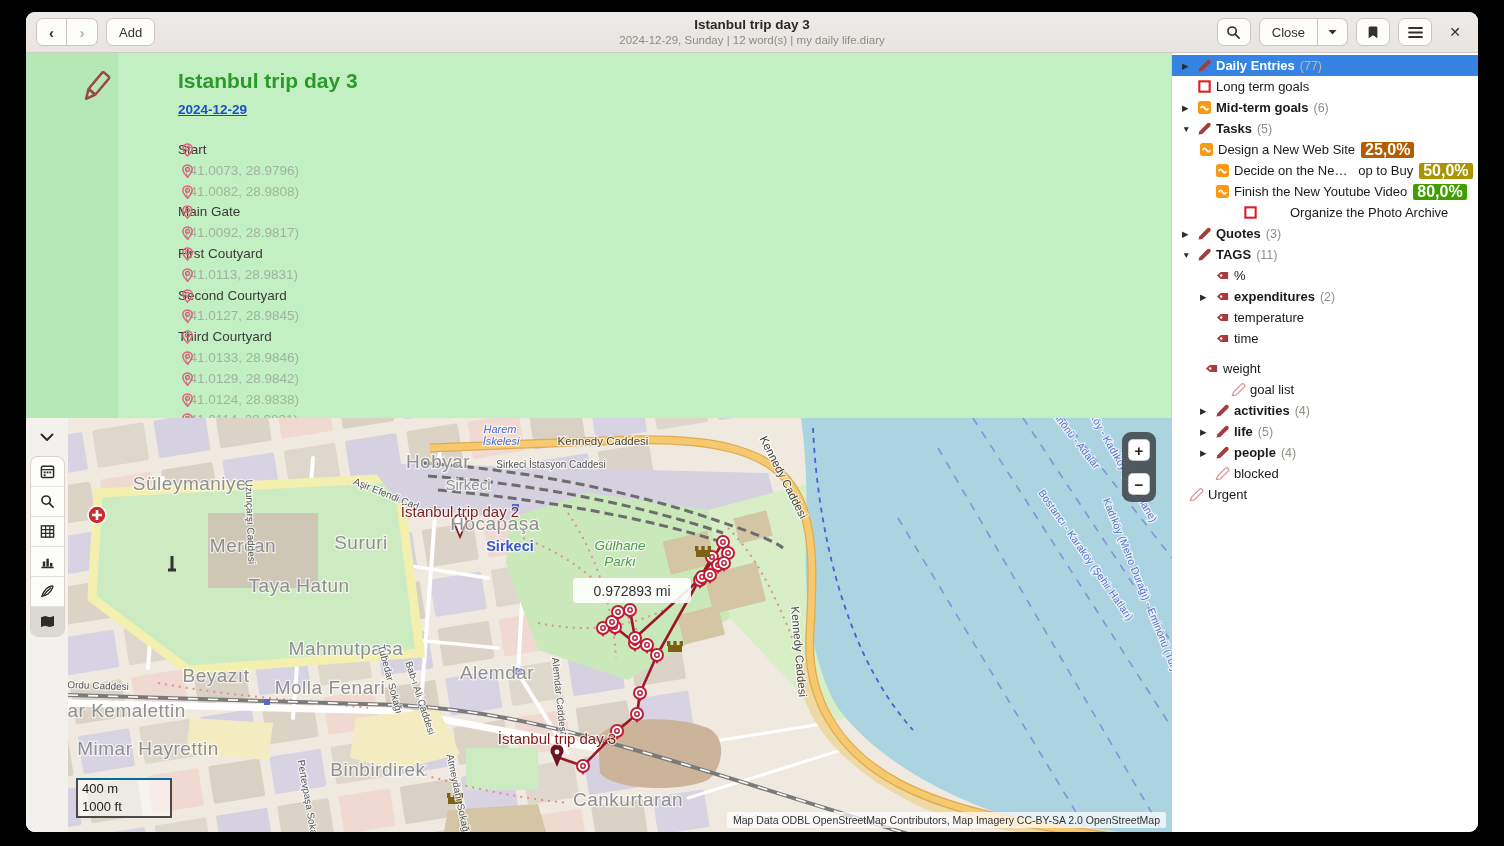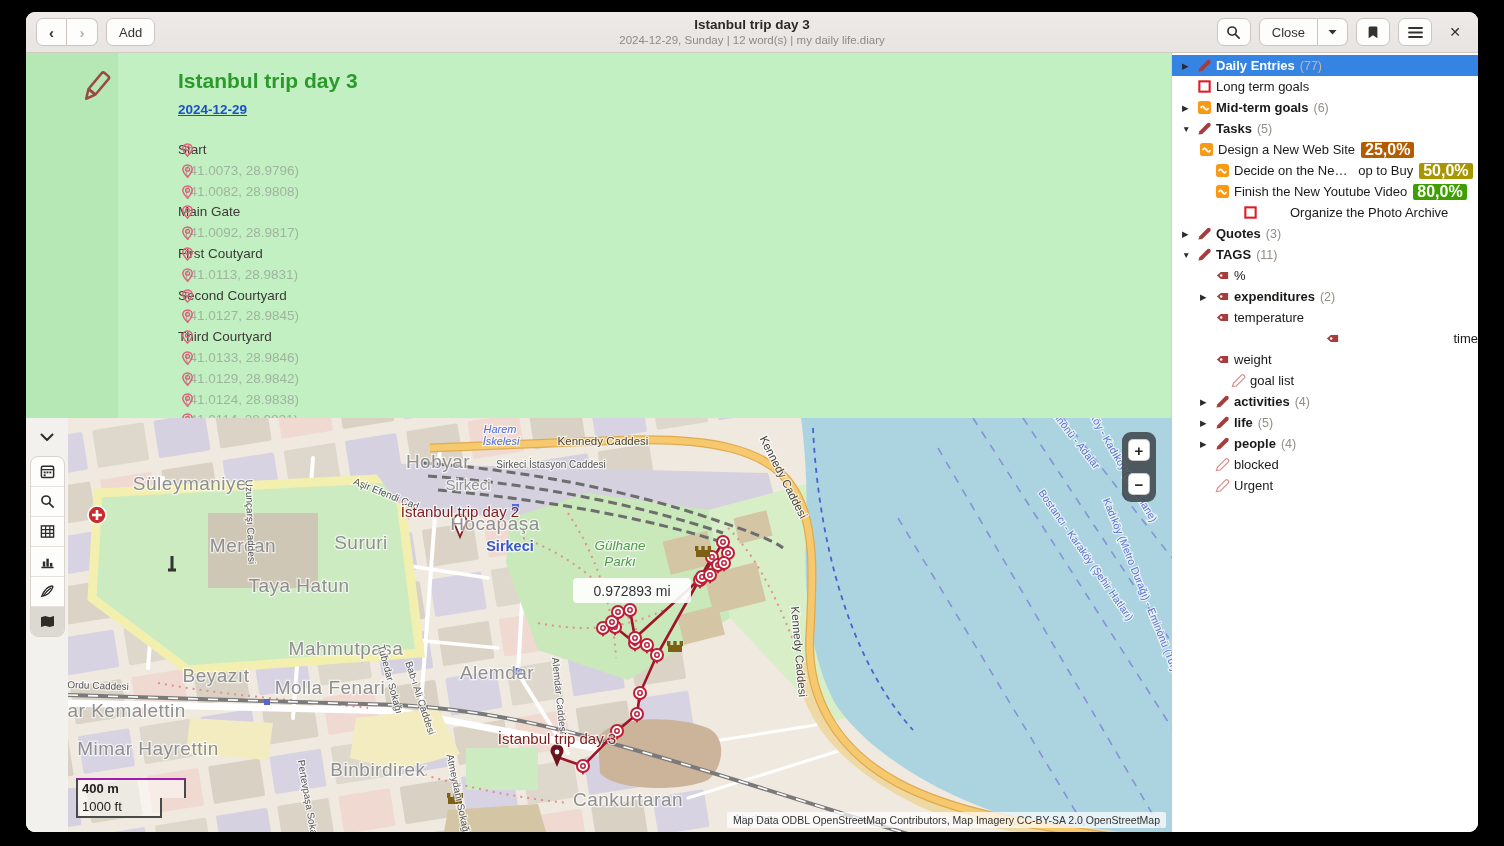--- a/index.html
+++ b/index.html
@@ -57,22 +57,22 @@
   #mapwrap{position:relative;width:1104px;height:414px;overflow:hidden;flex:none;}
   #mapsvg{position:absolute;left:0;top:0;}
   
   #zoomctl{position:absolute;right:16px;top:14px;width:34px;height:70px;background:#3c4347d9;
     border-radius:9px;display:flex;flex-direction:column;align-items:center;justify-content:space-between;
     padding:7px 0;box-sizing:border-box;}
   .zbtn{width:22px;height:22px;background:#fff;border-radius:5px;color:#222;font-size:15px;
     font-weight:bold;display:flex;align-items:center;justify-content:center;border:1px solid #00000033;box-sizing:border-box;}
   #scalebox{position:absolute;left:8px;bottom:14px;font-size:13px;color:#222;}
   .sbar{background:#ffffff80;border:2px solid #4a4a4a;border-top:none;padding:1px 4px 2px 4px;box-sizing:border-box;}
-  .sbar.m{width:110px;border-bottom:none;border-top:2px solid #a21caf;font-weight:bold;}
-  .sbar.ft{width:86px;}
+  .sbar.m{width:96px;border-bottom:none;border-top:2px solid #0369a1;}
+  .sbar.ft{width:96px;}
   #attrib{position:absolute;right:6px;bottom:4px;background:#ffffffb8;color:#333;
     font-size:10.5px;padding:2px 6px;border-radius:2px;}
   
   #sidebar{flex:1;background:#ffffff;overflow:hidden;padding-top:2px;}
   .trow{height:21px;display:flex;align-items:center;font-size:13px;color:#1c1a18;white-space:pre;}
   .trow .exp{width:15px;flex:none;font-size:8.5px;color:#2b2b2b;text-align:left;padding-left:2px;}
   .trow .ticon{width:19px;flex:none;display:flex;align-items:center;}
   .trow .tlabel{white-space:pre;}
   .trow.bold .tlabel{font-weight:bold;}
   .trow .tcount{color:#938e88;font-size:12.5px;margin-left:5px;}
@@ -711,41 +711,41 @@
               <circle cx="6.6" cy="8" r="1.3" fill="#fff"></circle>
             </svg></span><span class="tlabel">%</span></div>
         <div class="trow bold" style="padding-left: 26px;"><span class="exp">▶</span><span class="ticon"><svg width="15" height="15" viewBox="0 0 16 16">
               <path d="M2 8 L6.2 4.2 H14 V11.8 H6.2 Z" fill="#a63d3d"></path>
               <circle cx="6.6" cy="8" r="1.3" fill="#fff"></circle>
             </svg></span><span class="tlabel">expenditures</span><span class="tcount">(2)</span></div>
         <div class="trow" style="padding-left: 26px;"><span class="exp"></span><span class="ticon"><svg width="15" height="15" viewBox="0 0 16 16">
               <path d="M2 8 L6.2 4.2 H14 V11.8 H6.2 Z" fill="#a63d3d"></path>
               <circle cx="6.6" cy="8" r="1.3" fill="#fff"></circle>
             </svg></span><span class="tlabel">temperature</span></div>
-        <div class="trow" style="padding-left: 26px; justify-content: space-between;"><span class="exp"></span><span class="ticon"><svg width="15" height="15" viewBox="0 0 16 16">
+        <div class="trow" style="padding-left: 26px;"><span class="exp"></span><span class="ticon"><svg width="15" height="15" viewBox="0 0 16 16">
               <path d="M2 8 L6.2 4.2 H14 V11.8 H6.2 Z" fill="#a63d3d"></path>
               <circle cx="6.6" cy="8" r="1.3" fill="#fff"></circle>
             </svg></span><span class="tlabel">time</span></div>
-        <div class="trow" style="padding-left: 26px;"><span class="exp"></span><span class="ticon"><svg width="15" height="15" viewBox="0 0 16 16">
+        <div class="trow" style="padding-left: 15px; margin-top: 9px;"><span class="exp"></span><span class="ticon"><svg width="15" height="15" viewBox="0 0 16 16">
               <path d="M2 8 L6.2 4.2 H14 V11.8 H6.2 Z" fill="#a63d3d"></path>
               <circle cx="6.6" cy="8" r="1.3" fill="#fff"></circle>
             </svg></span><span class="tlabel">weight</span></div>
         <div class="trow" style="padding-left: 42px;"><span class="exp"></span><span class="ticon"><svg width="15" height="15" viewBox="0 0 16 16">
               <path d="M1.5 14.5 l1.1-3.6 L11 2.5 c.8-.8 2.2-.8 3 0 .8.8.8 2.2 0 3 L5.6 13.9 Z" fill="none" stroke="#d98f8f" stroke-width="1.3"></path>
             </svg></span><span class="tlabel">goal list</span></div>
         <div class="trow bold" style="padding-left: 26px;"><span class="exp">▶</span><span class="ticon"><svg width="15" height="15" viewBox="0 0 16 16">
               <path d="M1.5 14.5 l1.1-3.6 L11 2.5 c.8-.8 2.2-.8 3 0 .8.8.8 2.2 0 3 L5.6 13.9 Z" fill="#a63d3d"></path>
             </svg></span><span class="tlabel">activities</span><span class="tcount">(4)</span></div>
         <div class="trow bold" style="padding-left: 26px;"><span class="exp">▶</span><span class="ticon"><svg width="15" height="15" viewBox="0 0 16 16">
               <path d="M1.5 14.5 l1.1-3.6 L11 2.5 c.8-.8 2.2-.8 3 0 .8.8.8 2.2 0 3 L5.6 13.9 Z" fill="#a63d3d"></path>
             </svg></span><span class="tlabel">life</span><span class="tcount">(5)</span></div>
         <div class="trow bold" style="padding-left: 26px;"><span class="exp">▶</span><span class="ticon"><svg width="15" height="15" viewBox="0 0 16 16">
               <path d="M1.5 14.5 l1.1-3.6 L11 2.5 c.8-.8 2.2-.8 3 0 .8.8.8 2.2 0 3 L5.6 13.9 Z" fill="#a63d3d"></path>
             </svg></span><span class="tlabel">people</span><span class="tcount">(4)</span></div>
         <div class="trow" style="padding-left: 26px;"><span class="exp"></span><span class="ticon"><svg width="15" height="15" viewBox="0 0 16 16">
               <path d="M1.5 14.5 l1.1-3.6 L11 2.5 c.8-.8 2.2-.8 3 0 .8.8.8 2.2 0 3 L5.6 13.9 Z" fill="none" stroke="#d98f8f" stroke-width="1.3"></path>
             </svg></span><span class="tlabel">blocked</span></div>
-        <div class="trow" style="padding-left: 26px;"><span class="exp"></span><span class="ticon"><svg width="15" height="15" viewBox="0 0 16 16">
+        <div class="trow" style=""><span class="exp"></span><span class="ticon"><svg width="15" height="15" viewBox="0 0 16 16">
               <path d="M1.5 14.5 l1.1-3.6 L11 2.5 c.8-.8 2.2-.8 3 0 .8.8.8 2.2 0 3 L5.6 13.9 Z" fill="none" stroke="#d98f8f" stroke-width="1.3"></path>
             </svg></span><span class="tlabel">Urgent</span></div>
       </div>
   </div>
 </div>
 
 </body></html>

